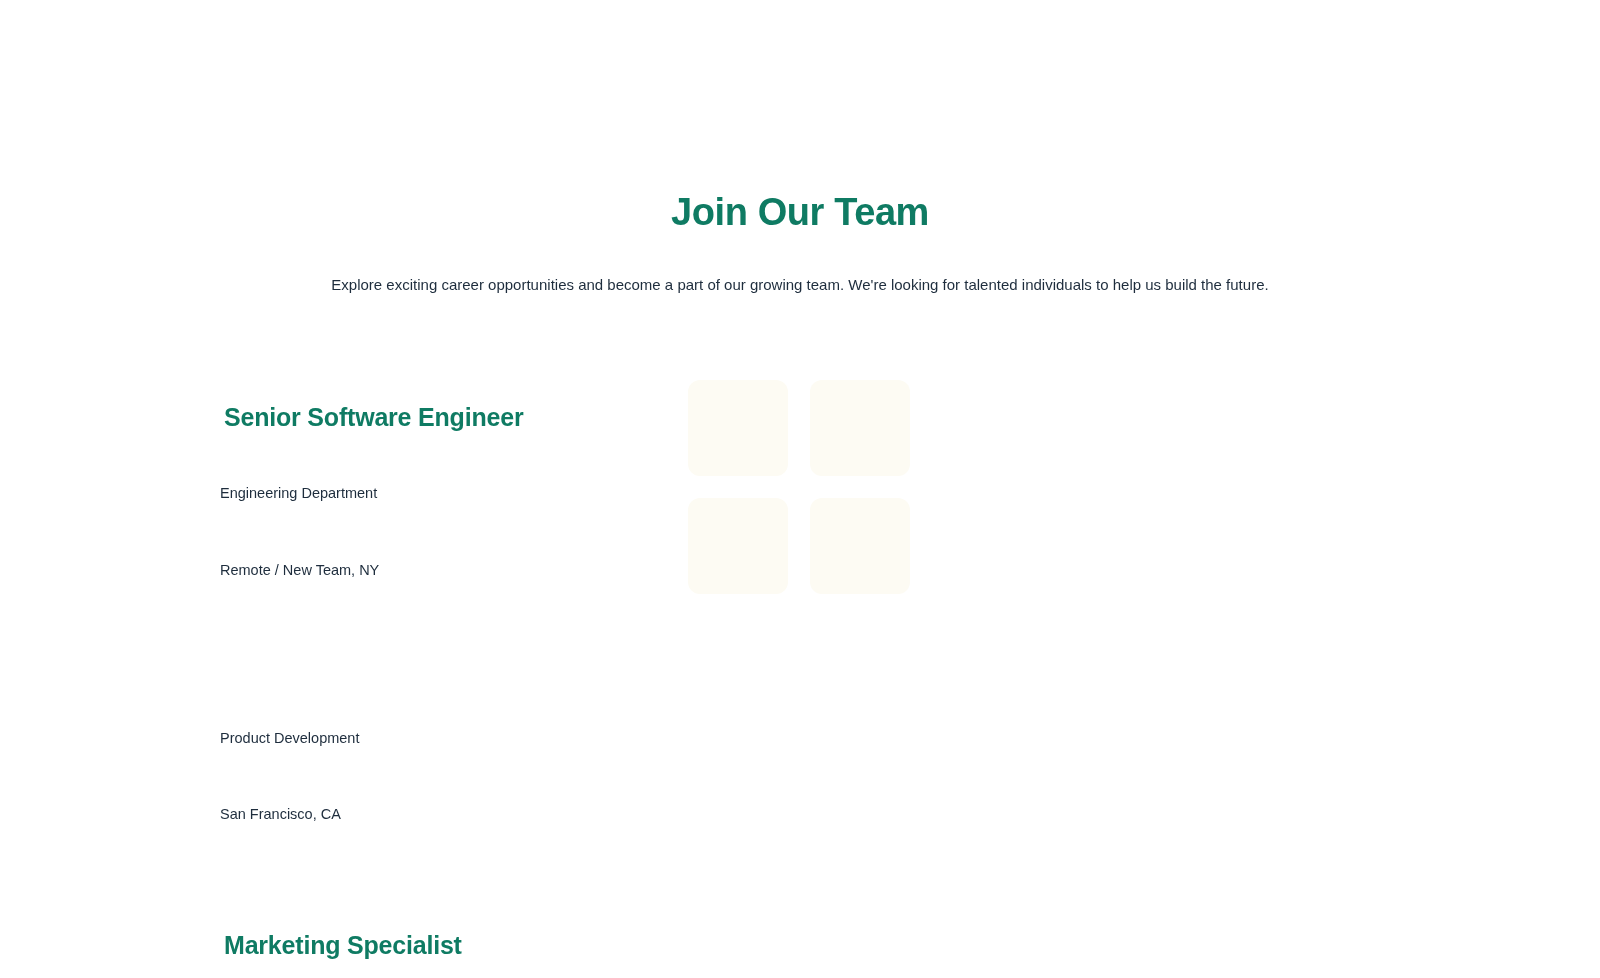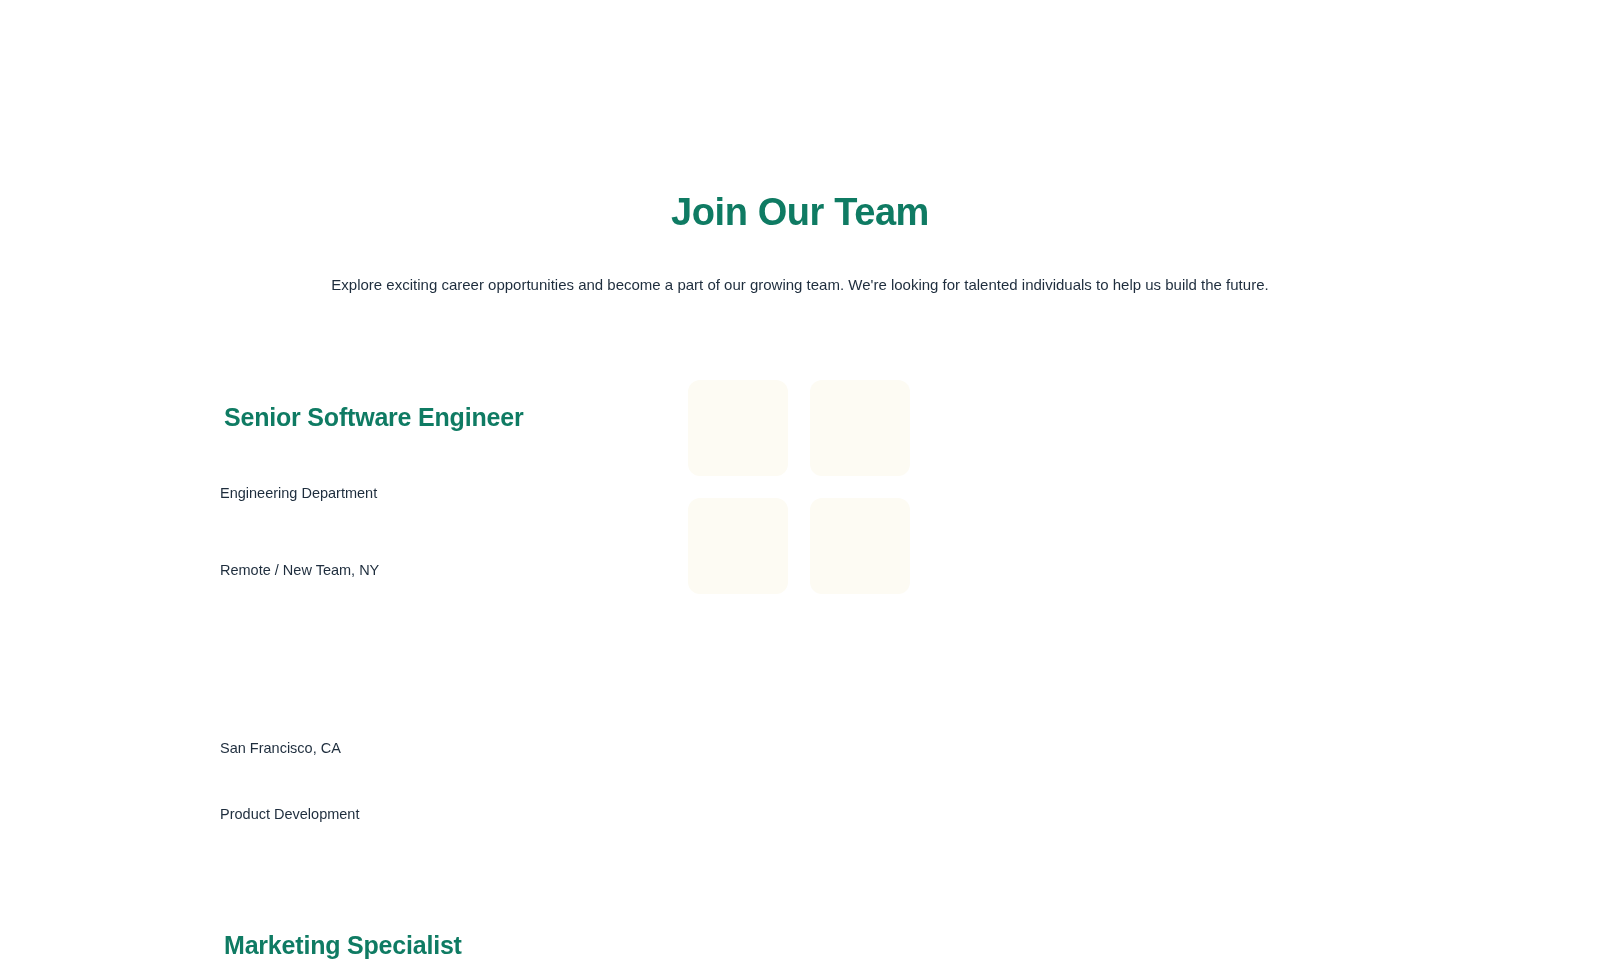--- a/index.html
+++ b/index.html
@@ -109,22 +109,22 @@
 
     <div class="job">
       <h2 class="job-title">Senior Software Engineer</h2>
       <p class="job-meta job-dept">Engineering Department</p>
       <p class="job-meta job-loc">Remote / New Team, NY</p>
     </div>
 
     <div class="job-spacer"></div>
 
     <div class="job">
+      <p class="job-meta job-dept">Product Development</p>
       <p class="job-meta job-loc">San Francisco, CA</p>
-      <p class="job-meta job-dept">Product Development</p>
     </div>
 
     <div class="job-spacer"></div>
 
     <div class="job">
       <h2 class="job-title">Marketing Specialist</h2>
     </div>
 
   </div>
 

